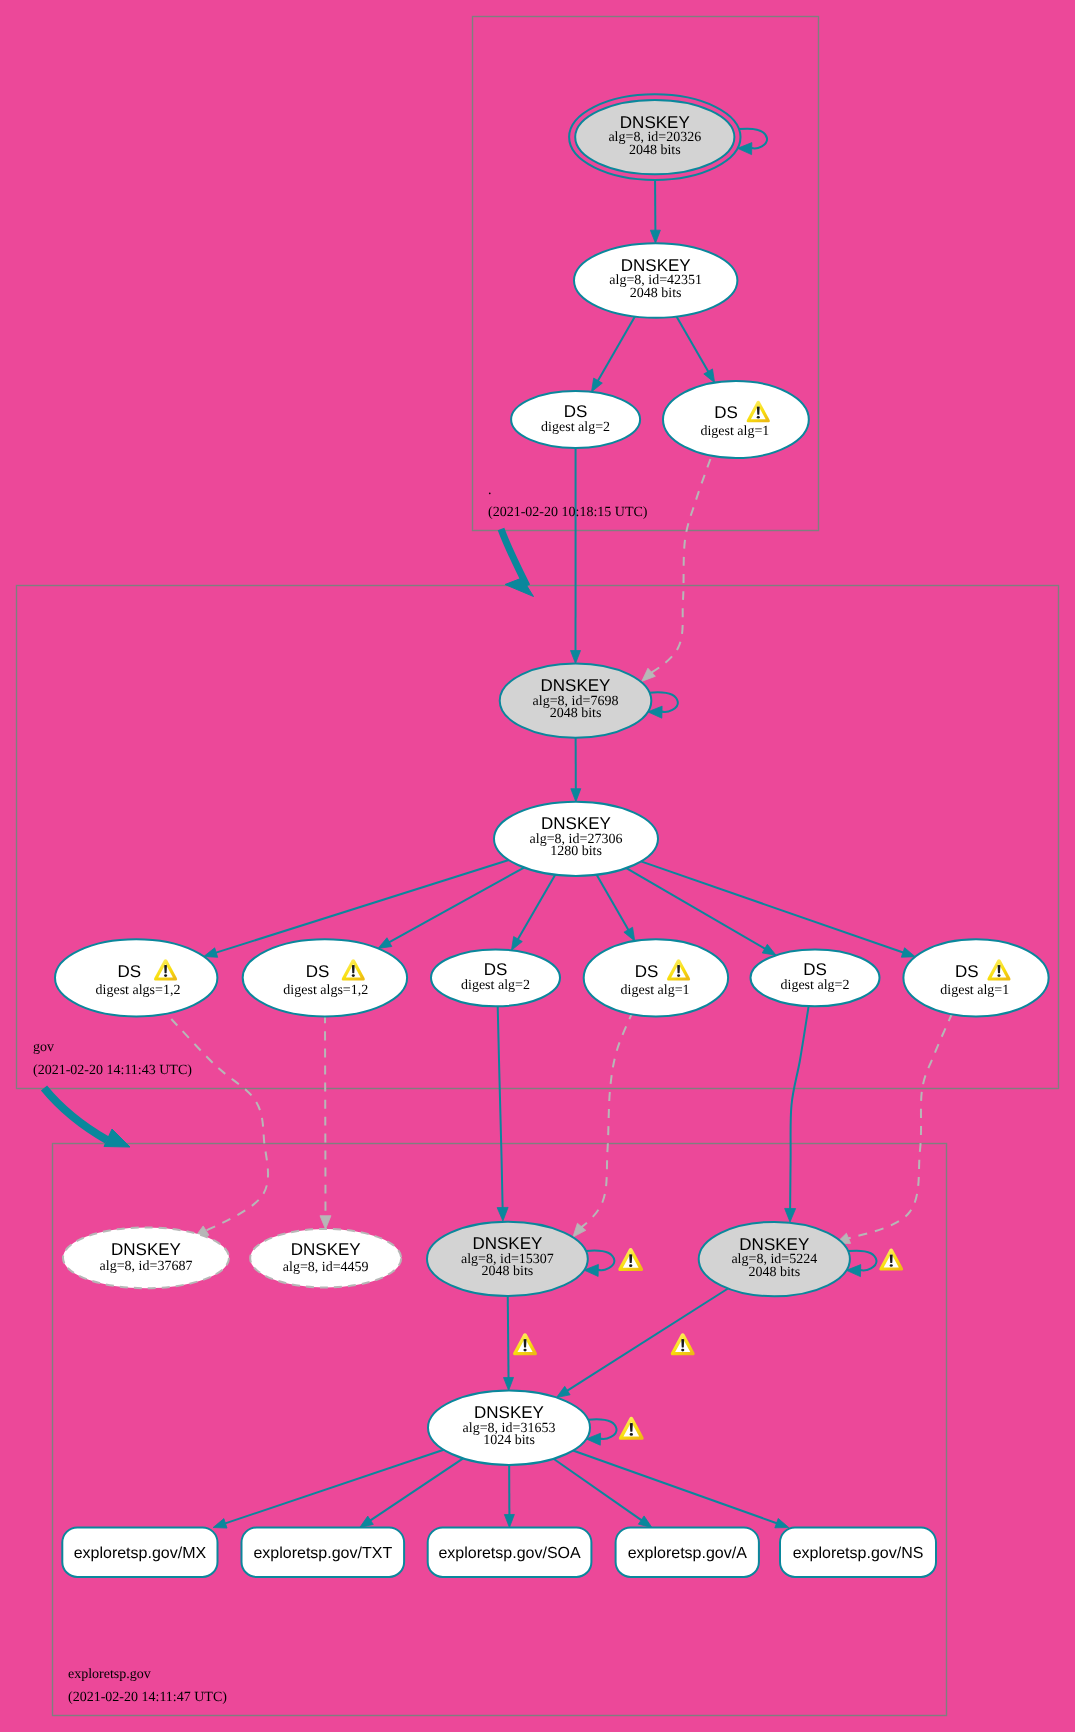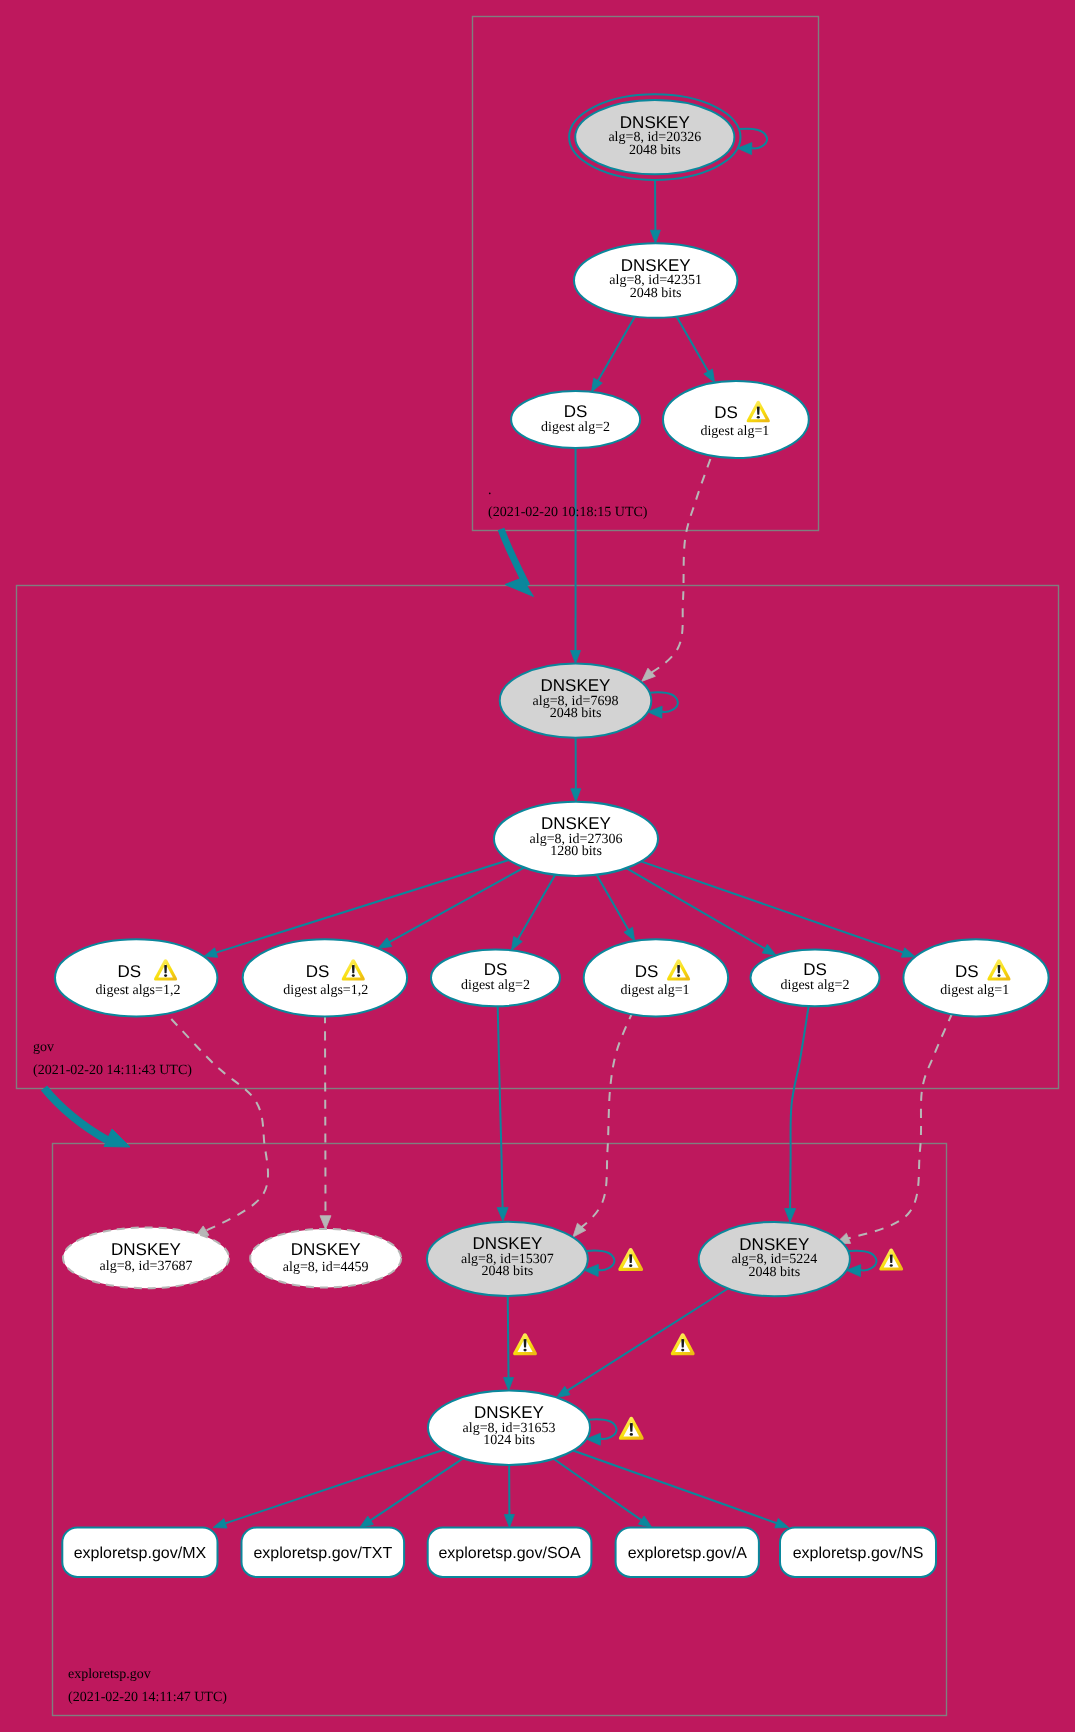--- a/index.html
+++ b/index.html
@@ -1,17 +1,17 @@
 <!DOCTYPE html>
 <html><head>
 <meta charset="utf-8">
 <title>DNSSEC authentication chain</title>
 <style>
   html,body{margin:0;padding:0;background:#ffffff;}
-  #root{position:relative;width:1075px;height:1732px;overflow:hidden;background:#be185d;}
+  #root{position:relative;width:1075px;height:1732px;overflow:hidden;background:#ec4899;}
   svg{display:block;shape-rendering:geometricPrecision;transform:translateZ(0);}
   text{-webkit-font-smoothing:antialiased;text-rendering:geometricPrecision;}
   .zn-label{font-family:"Liberation Serif",serif;font-size:14px;fill:#000000;}
   .t-head{font-family:"Liberation Sans",sans-serif;font-size:17px;fill:#000000;}
   .t-sub{font-family:"Liberation Serif",serif;font-size:14px;fill:#000000;}
   .t-rr{font-family:"Liberation Sans",sans-serif;font-size:16px;fill:#000000;}
 </style>
 </head>
 <body>
 

